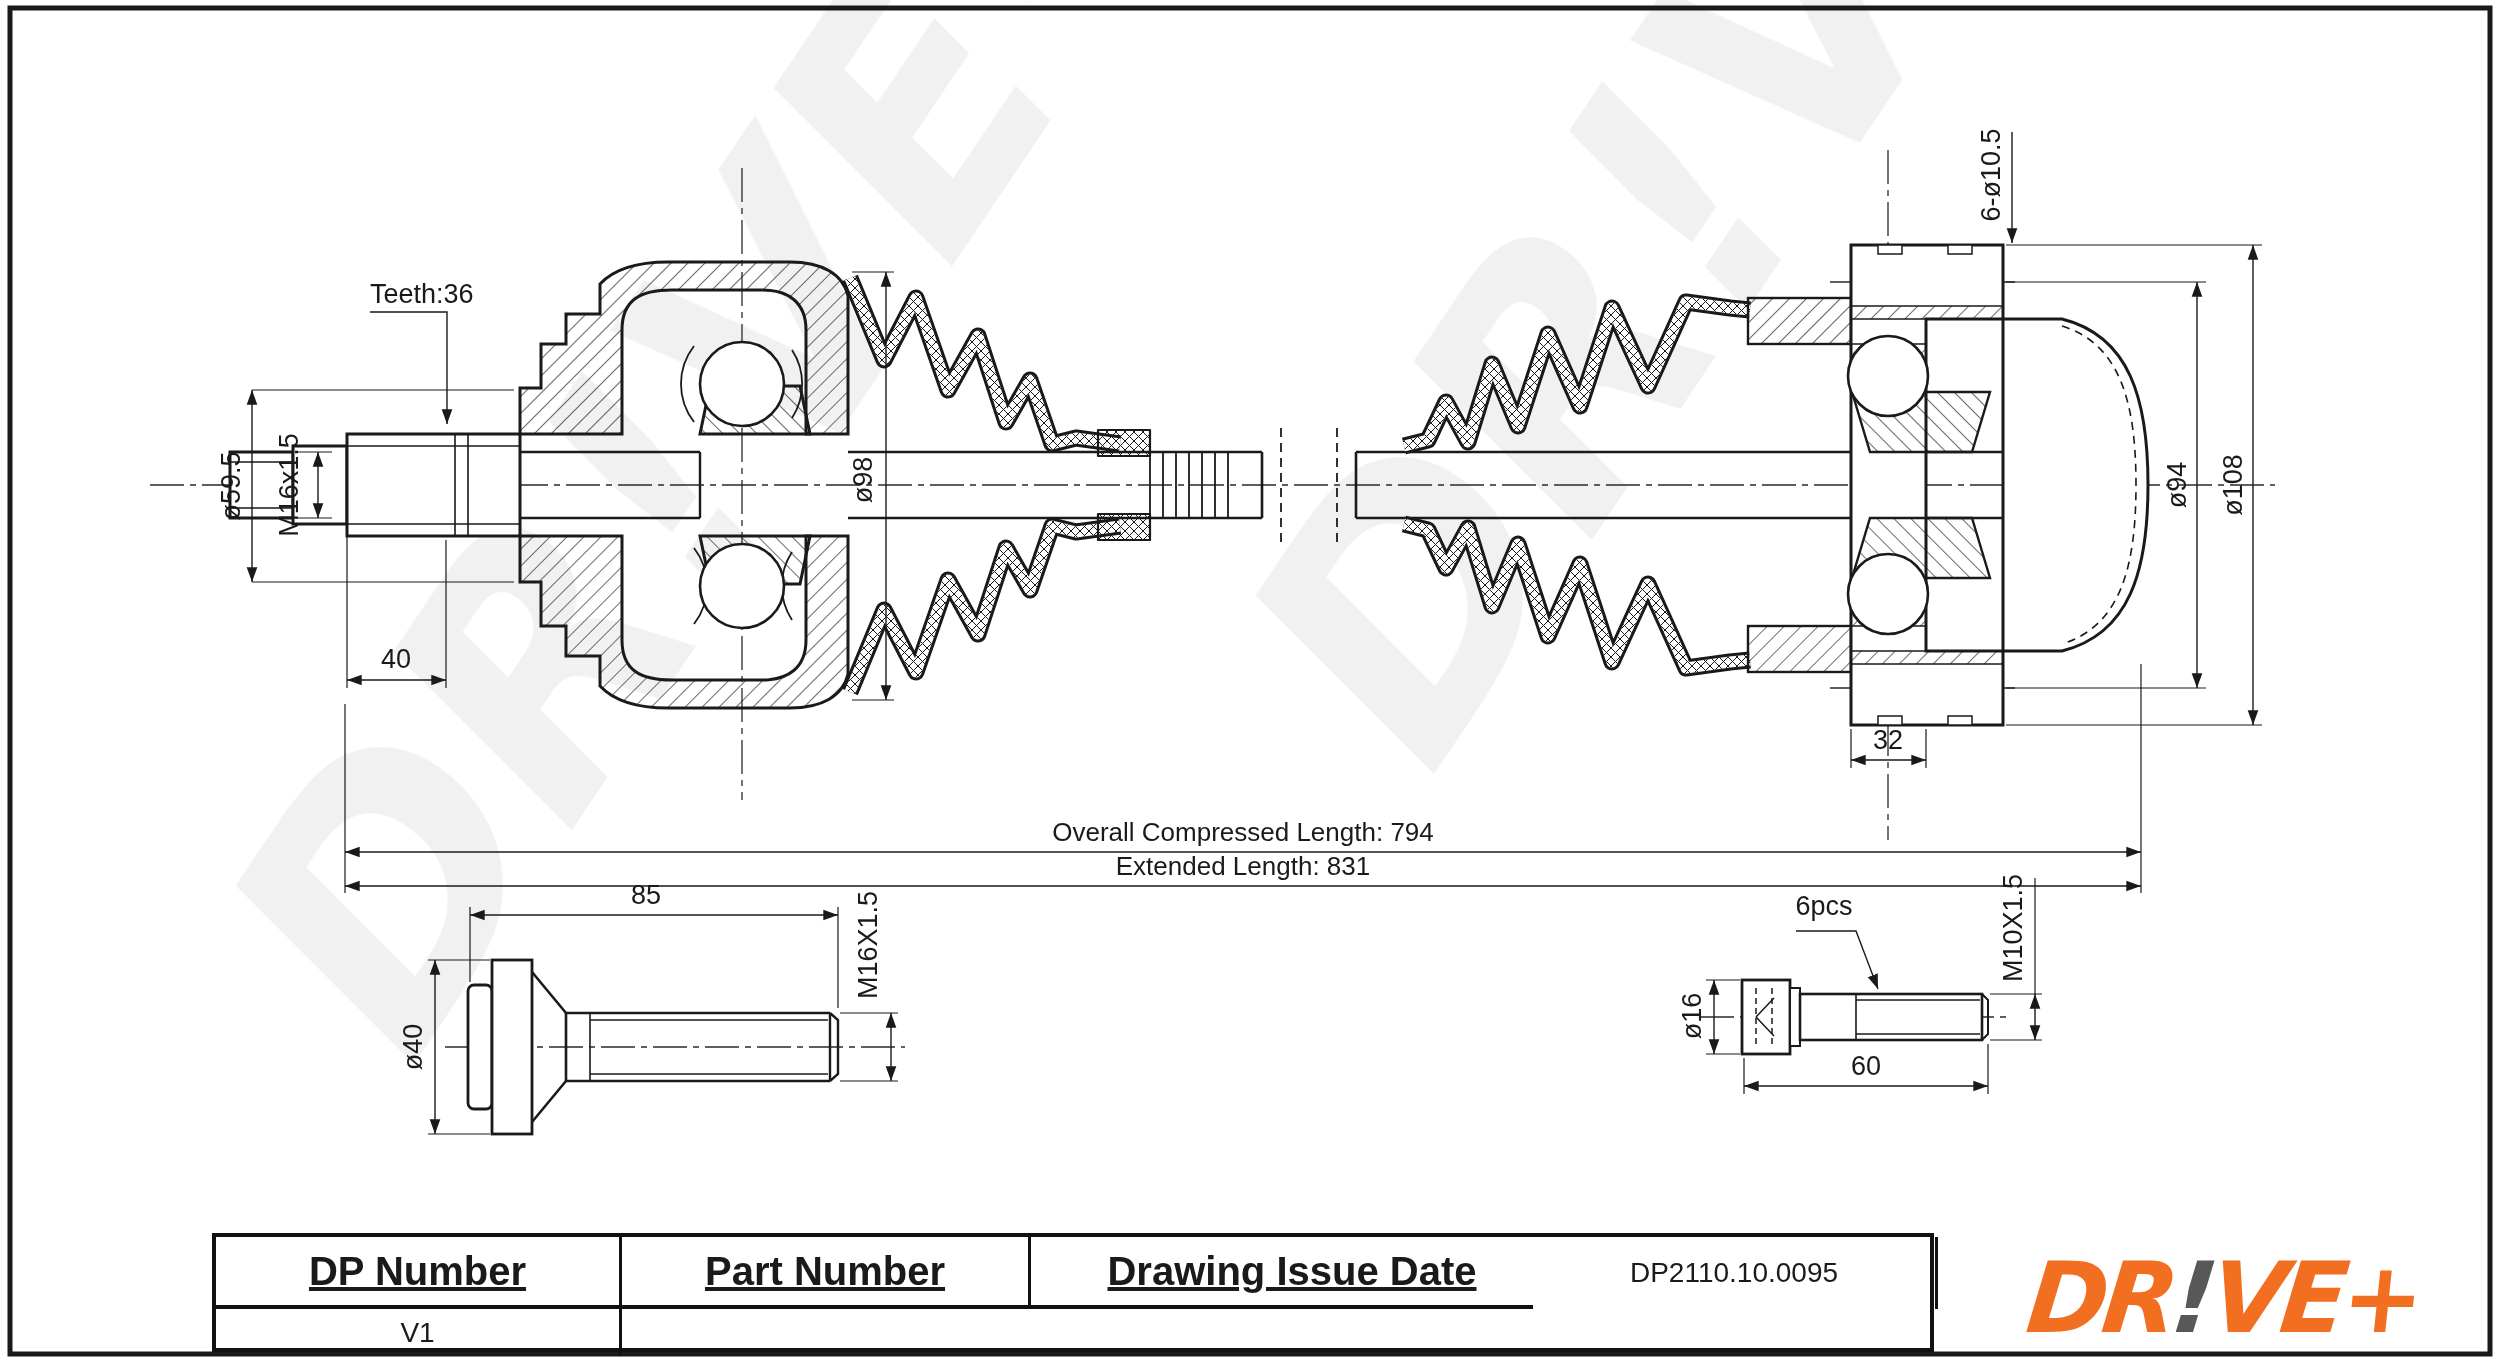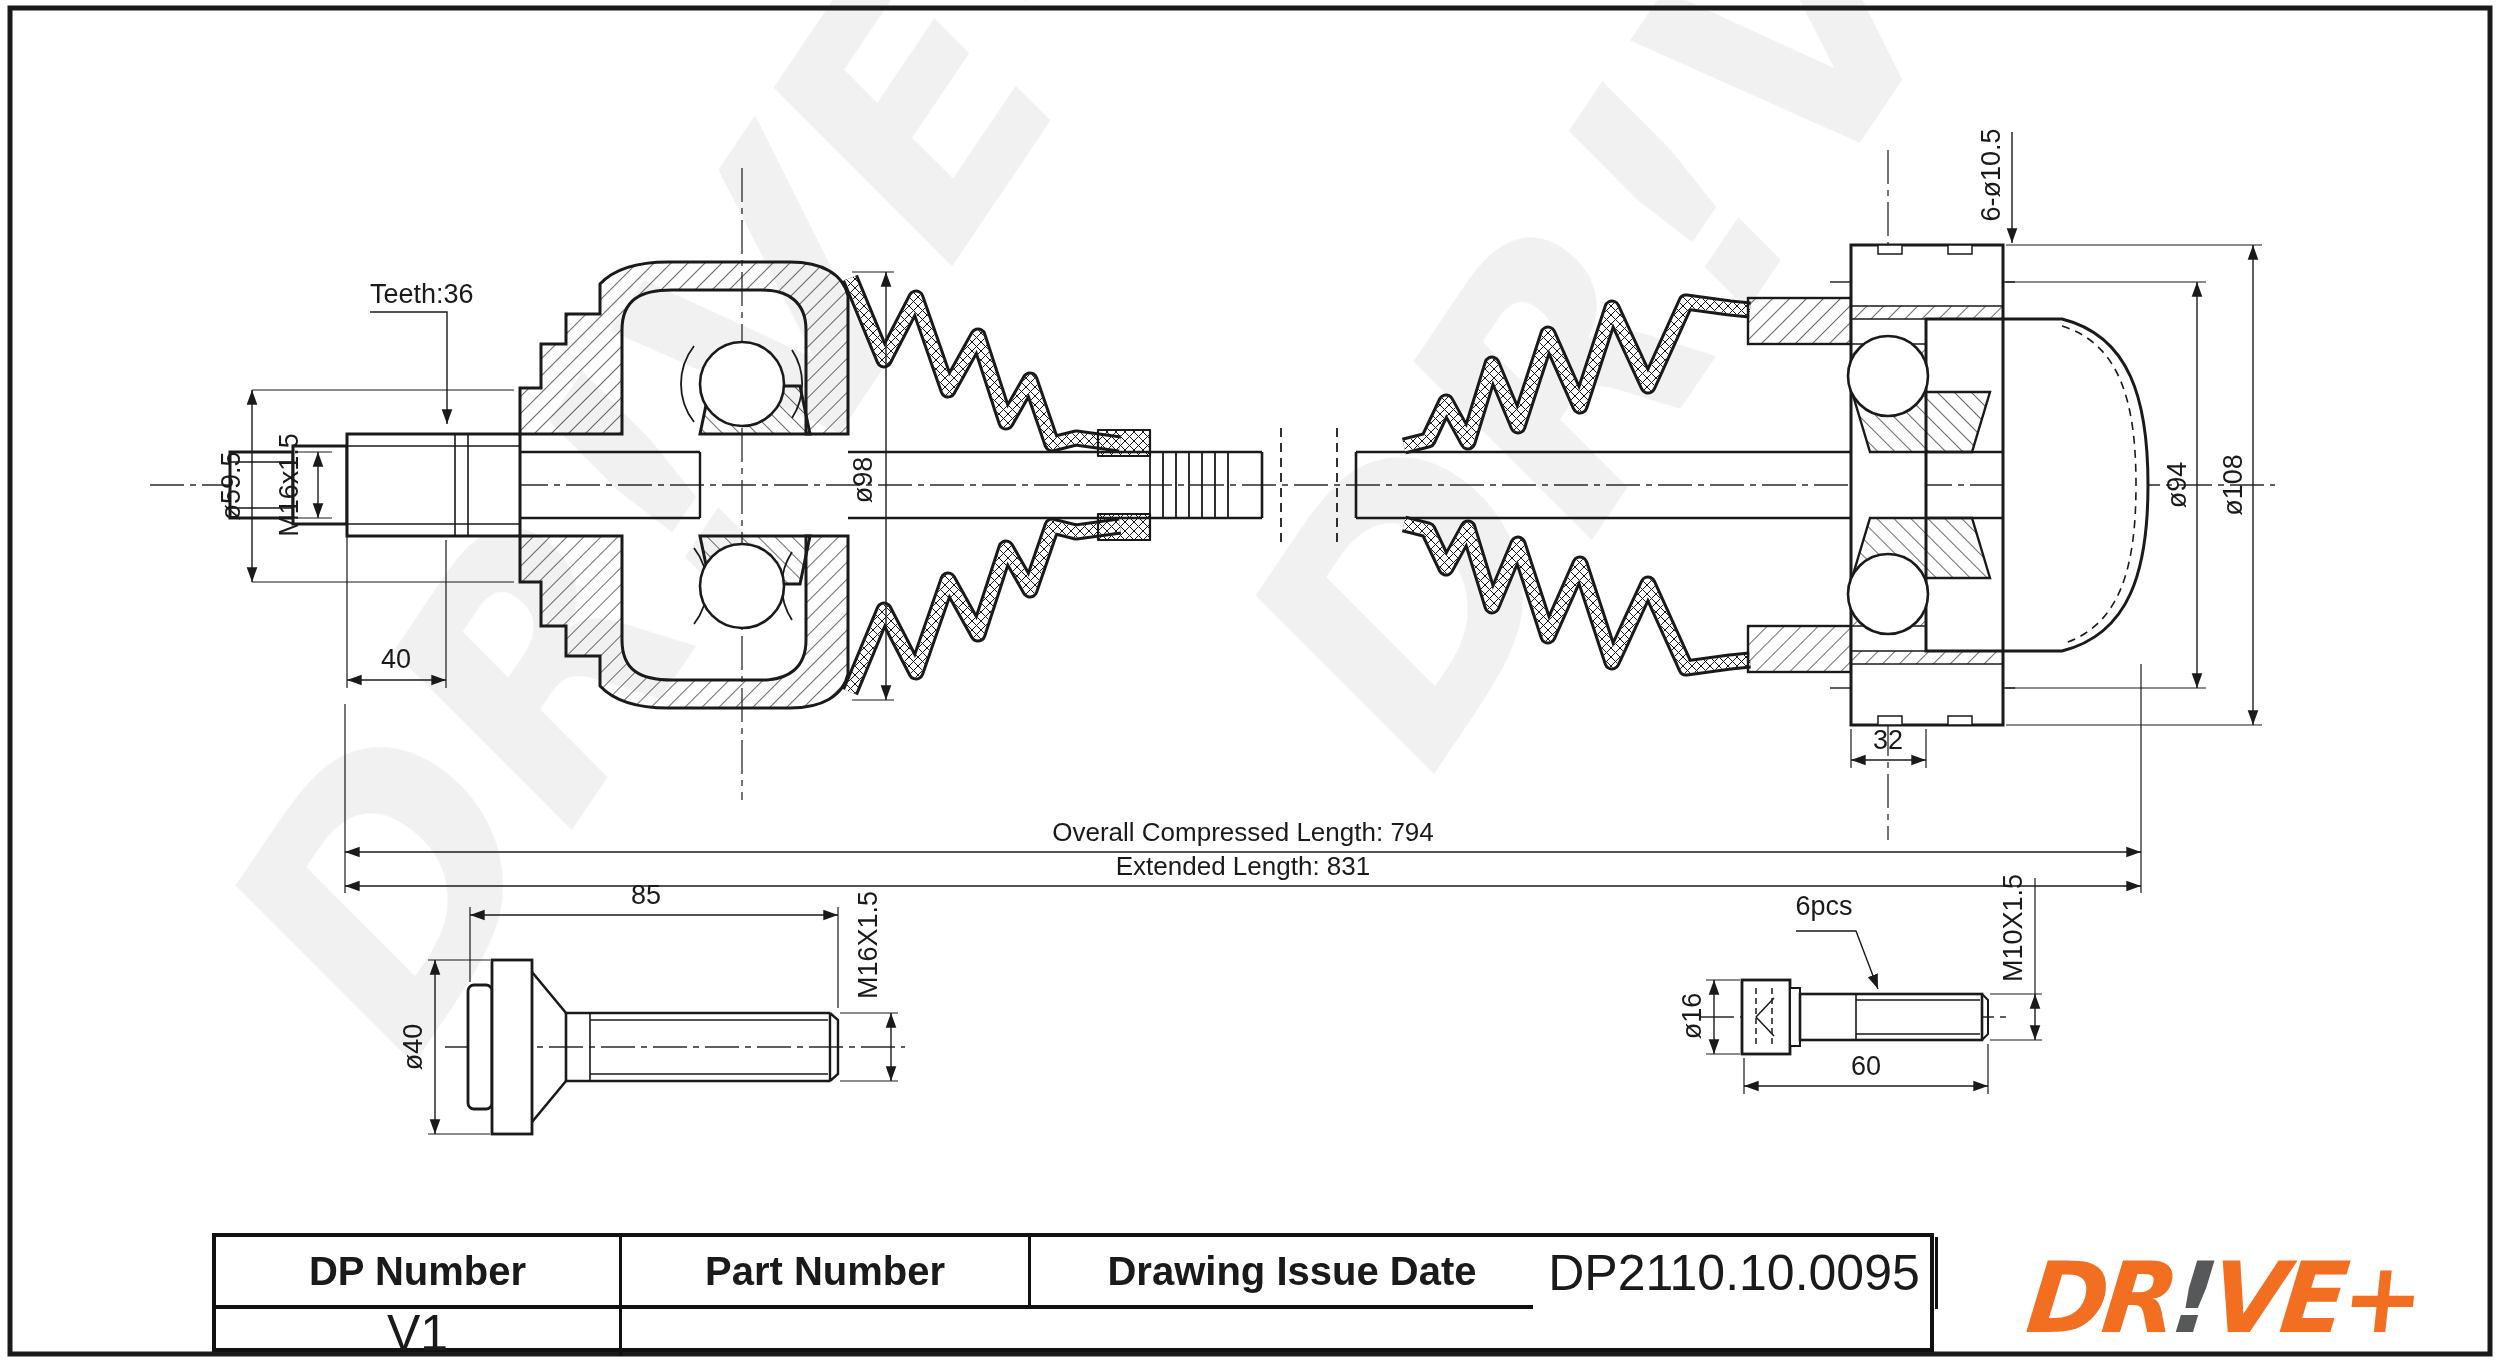--- a/index.html
+++ b/index.html
@@ -8,22 +8,22 @@
   svg{position:absolute;left:0;top:0;}
   .dim-text{font-family:"Liberation Sans",sans-serif;font-size:27px;fill:#1a1a1a;}
   .len-text{font-family:"Liberation Sans",sans-serif;font-size:26px;fill:#1a1a1a;}
   
   .spec-table{position:absolute;left:212px;top:1233px;width:1722px;height:119px;
       display:grid;grid-template-columns:406px 409px 502px 405px;grid-template-rows:72px 47px;
       border:4px solid #111;background:#fff;box-sizing:border-box;}
   .spec-table .cell{display:flex;align-items:center;justify-content:center;
       border-right:3px solid #111;box-sizing:border-box;white-space:nowrap;}
   .spec-table .cell.last{border-right:none;padding-left:20px;}
-  .spec-table .head{font-weight:bold;font-size:40px;border-bottom:4px solid #111;}
-  .spec-table .val{font-size:50px;text-align:right;}
+  .spec-table .head{font-weight:bold;font-size:40px;border-bottom:4px solid #111;text-decoration:underline;}
+  .spec-table .val{font-size:28px;text-align:right;}
   
   .logo{position:absolute;left:1956px;top:1244px;width:534px;height:108px;
       display:flex;align-items:center;justify-content:center;
       font-family:"DejaVu Sans",sans-serif;font-weight:bold;font-style:italic;
       font-size:98px;letter-spacing:-6px;transform:skewX(-6deg);line-height:1;}
   .logo .orange{color:#F26F21;}
   .logo .gray{color:#57585A;}
 </style>
 </head>
 <body>

